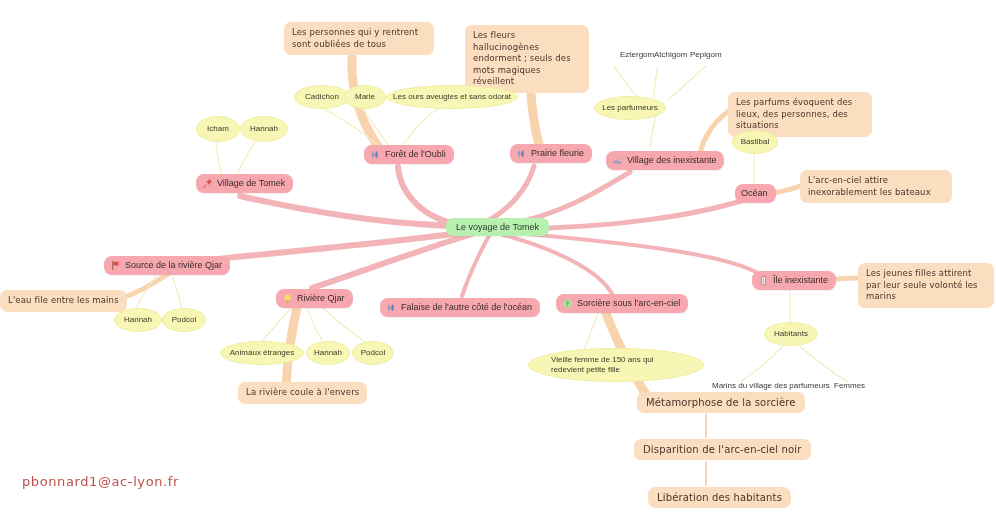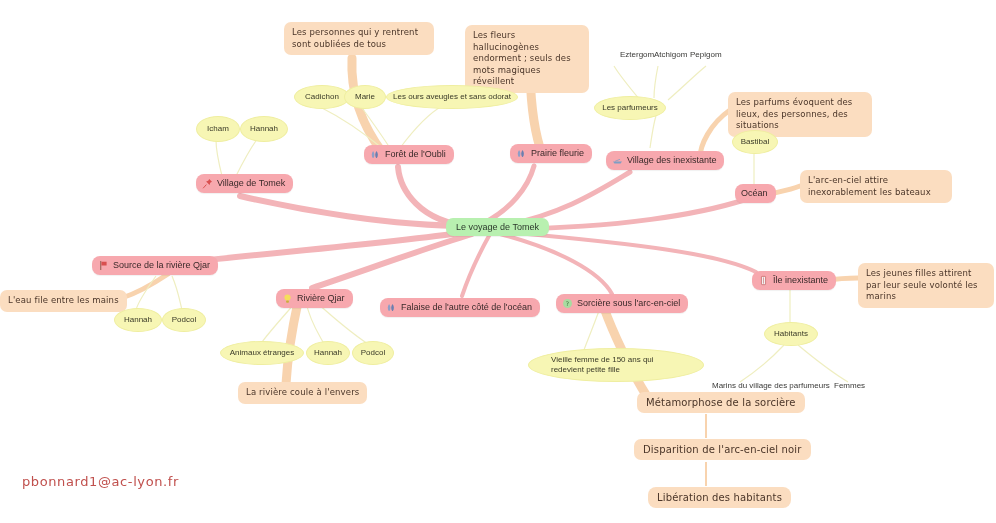--- a/index.html
+++ b/index.html
@@ -252,21 +252,21 @@
   <div class="node main" style="left:752px;top:271px;">
     <span class="ico">
       <svg width="11" height="11" viewBox="0 0 16 16">
         <rect x="5" y="2" width="6" height="12" rx="1" fill="#f2f2f2" stroke="#c05a5a" stroke-width="1"></rect>
         <path d="M8 3.5 L8 12.5" stroke="#c05a5a" stroke-width="0.8"></path>
       </svg>
     </span>
     <span>Île inexistante</span>
   </div>
 
-  <div class="node main" style="left:92px;top:256px;">
+  <div class="node main" style="left:104px;top:256px;">
     <span class="ico">
       <svg width="11" height="11" viewBox="0 0 16 16">
         <path d="M4 2 L4 14" stroke="#8a5a4a" stroke-width="1.4" stroke-linecap="round"></path>
         <path d="M5 2.5 L12.5 2.5 L12.5 8 L5 8 Z" fill="#d94f4f"></path>
       </svg>
     </span>
     <span>Source de la rivière Qjar</span>
   </div>
 
   <div class="node main" style="left:276px;top:289px;">

